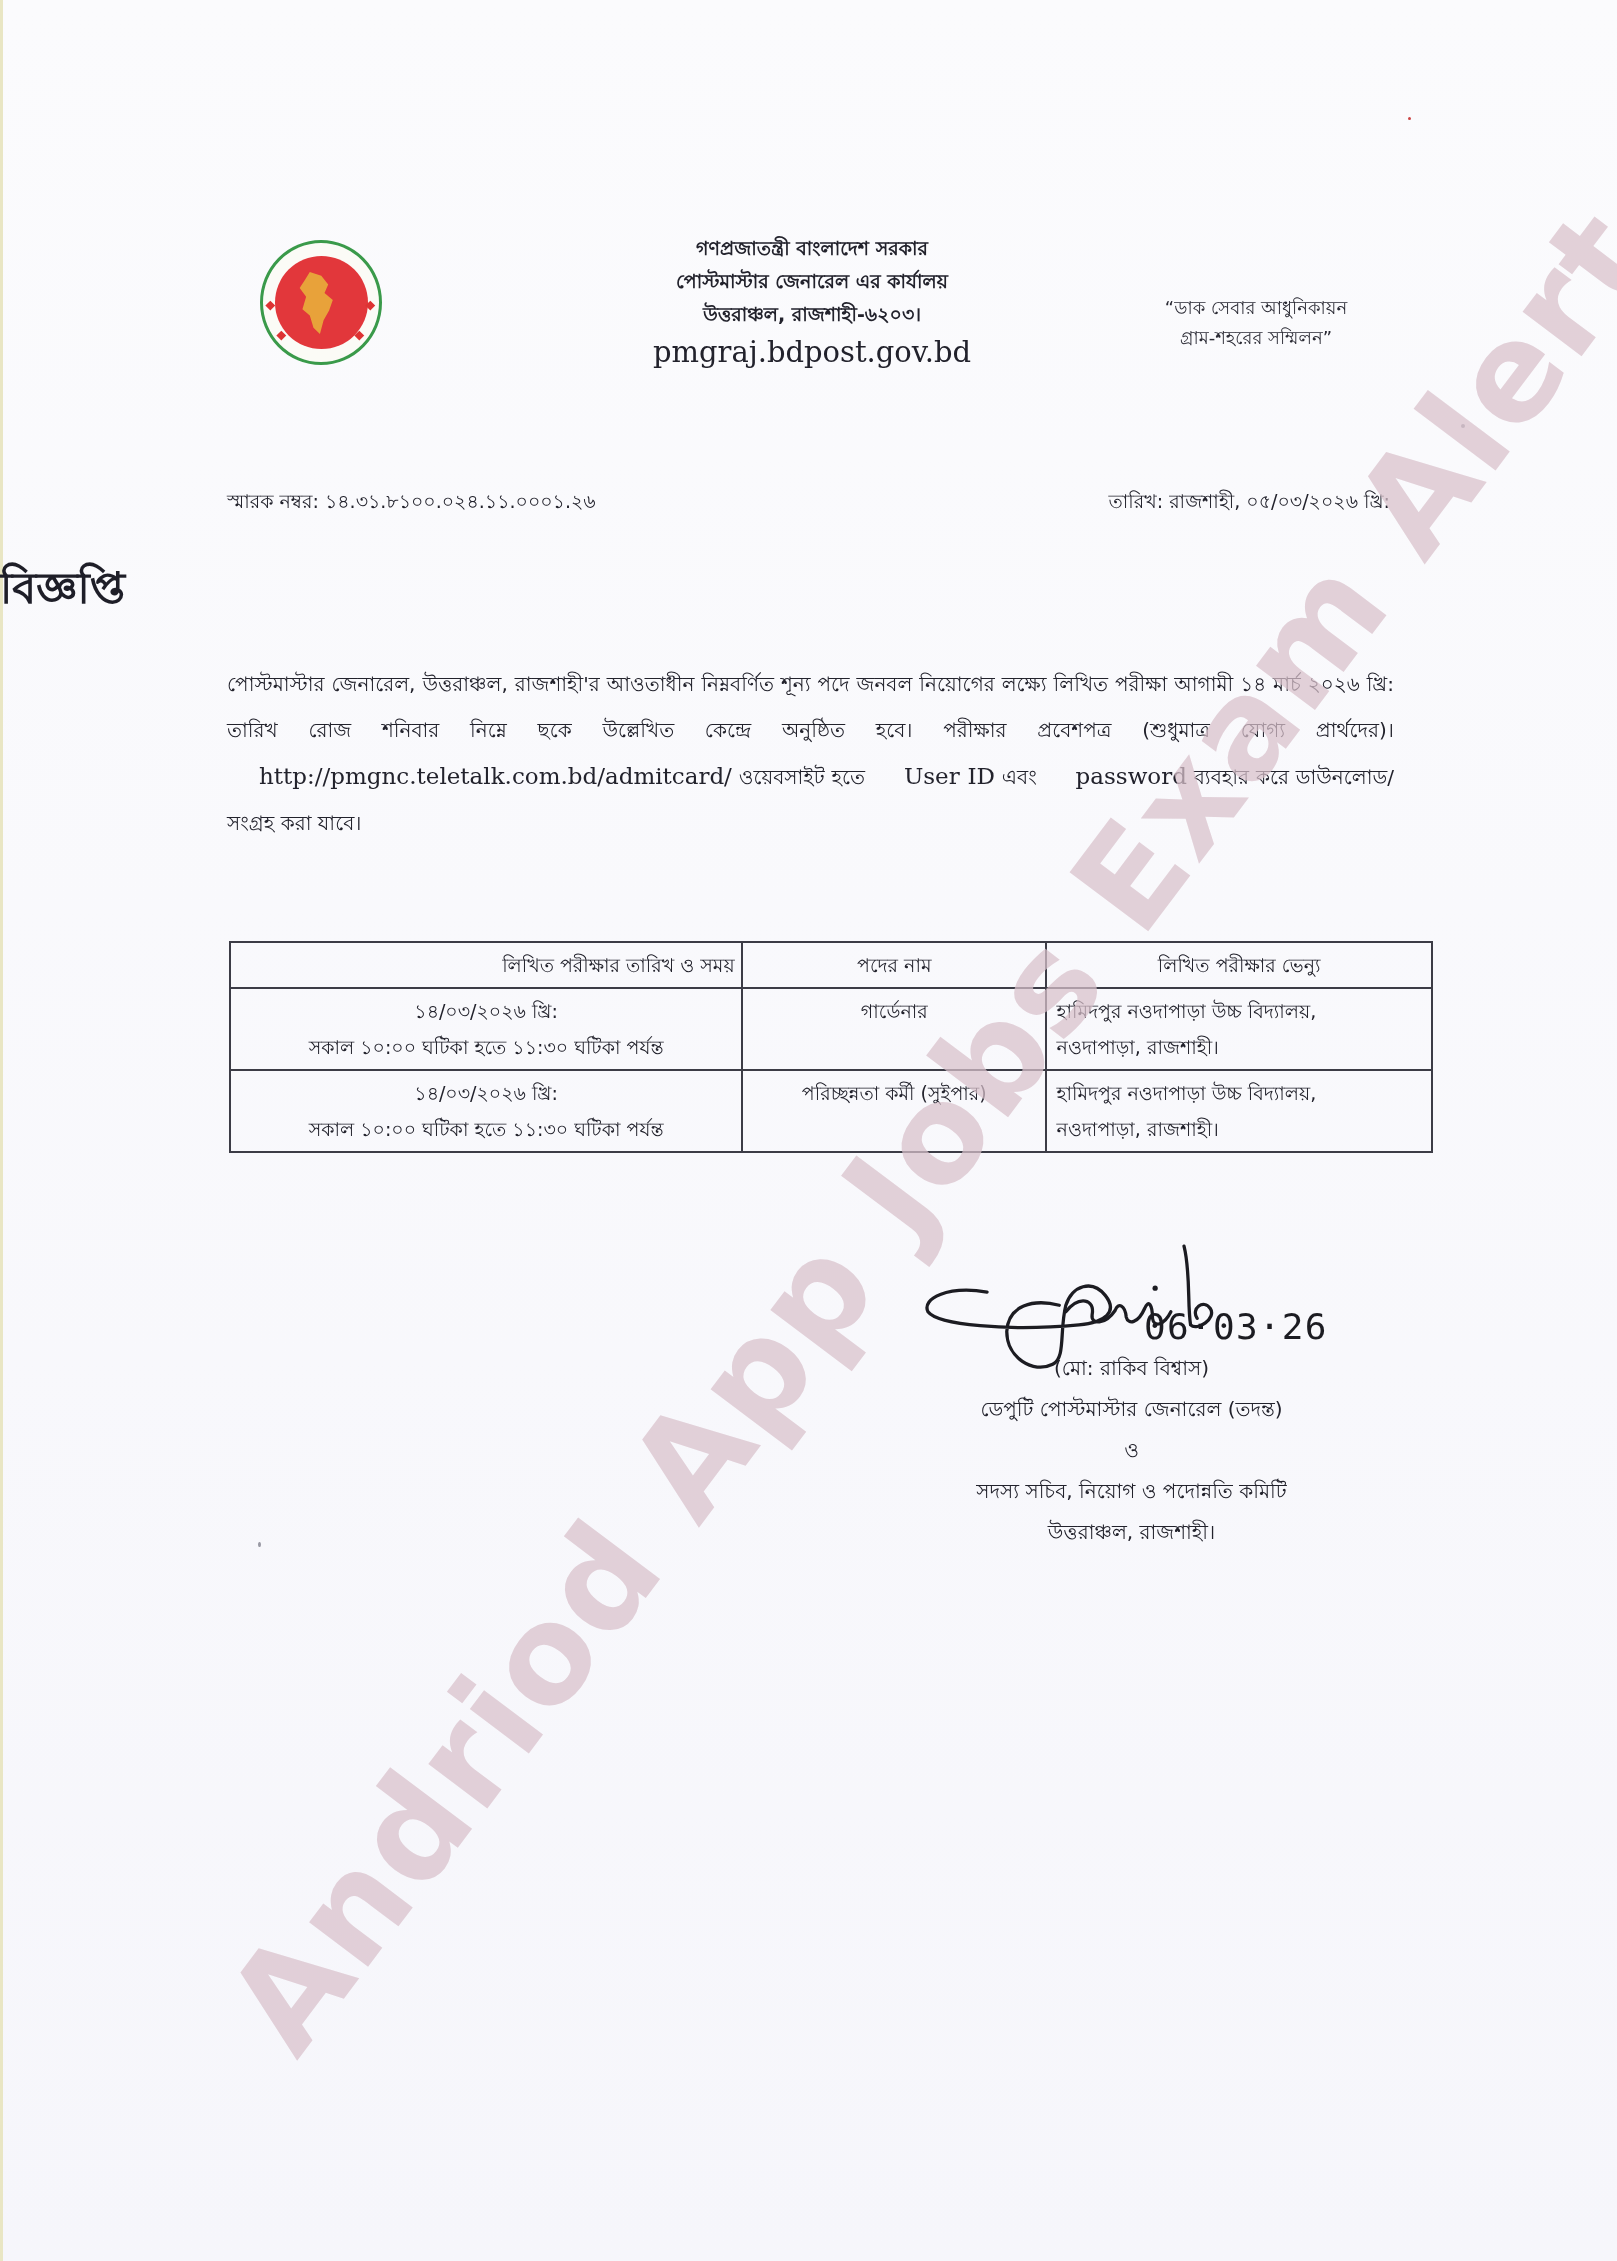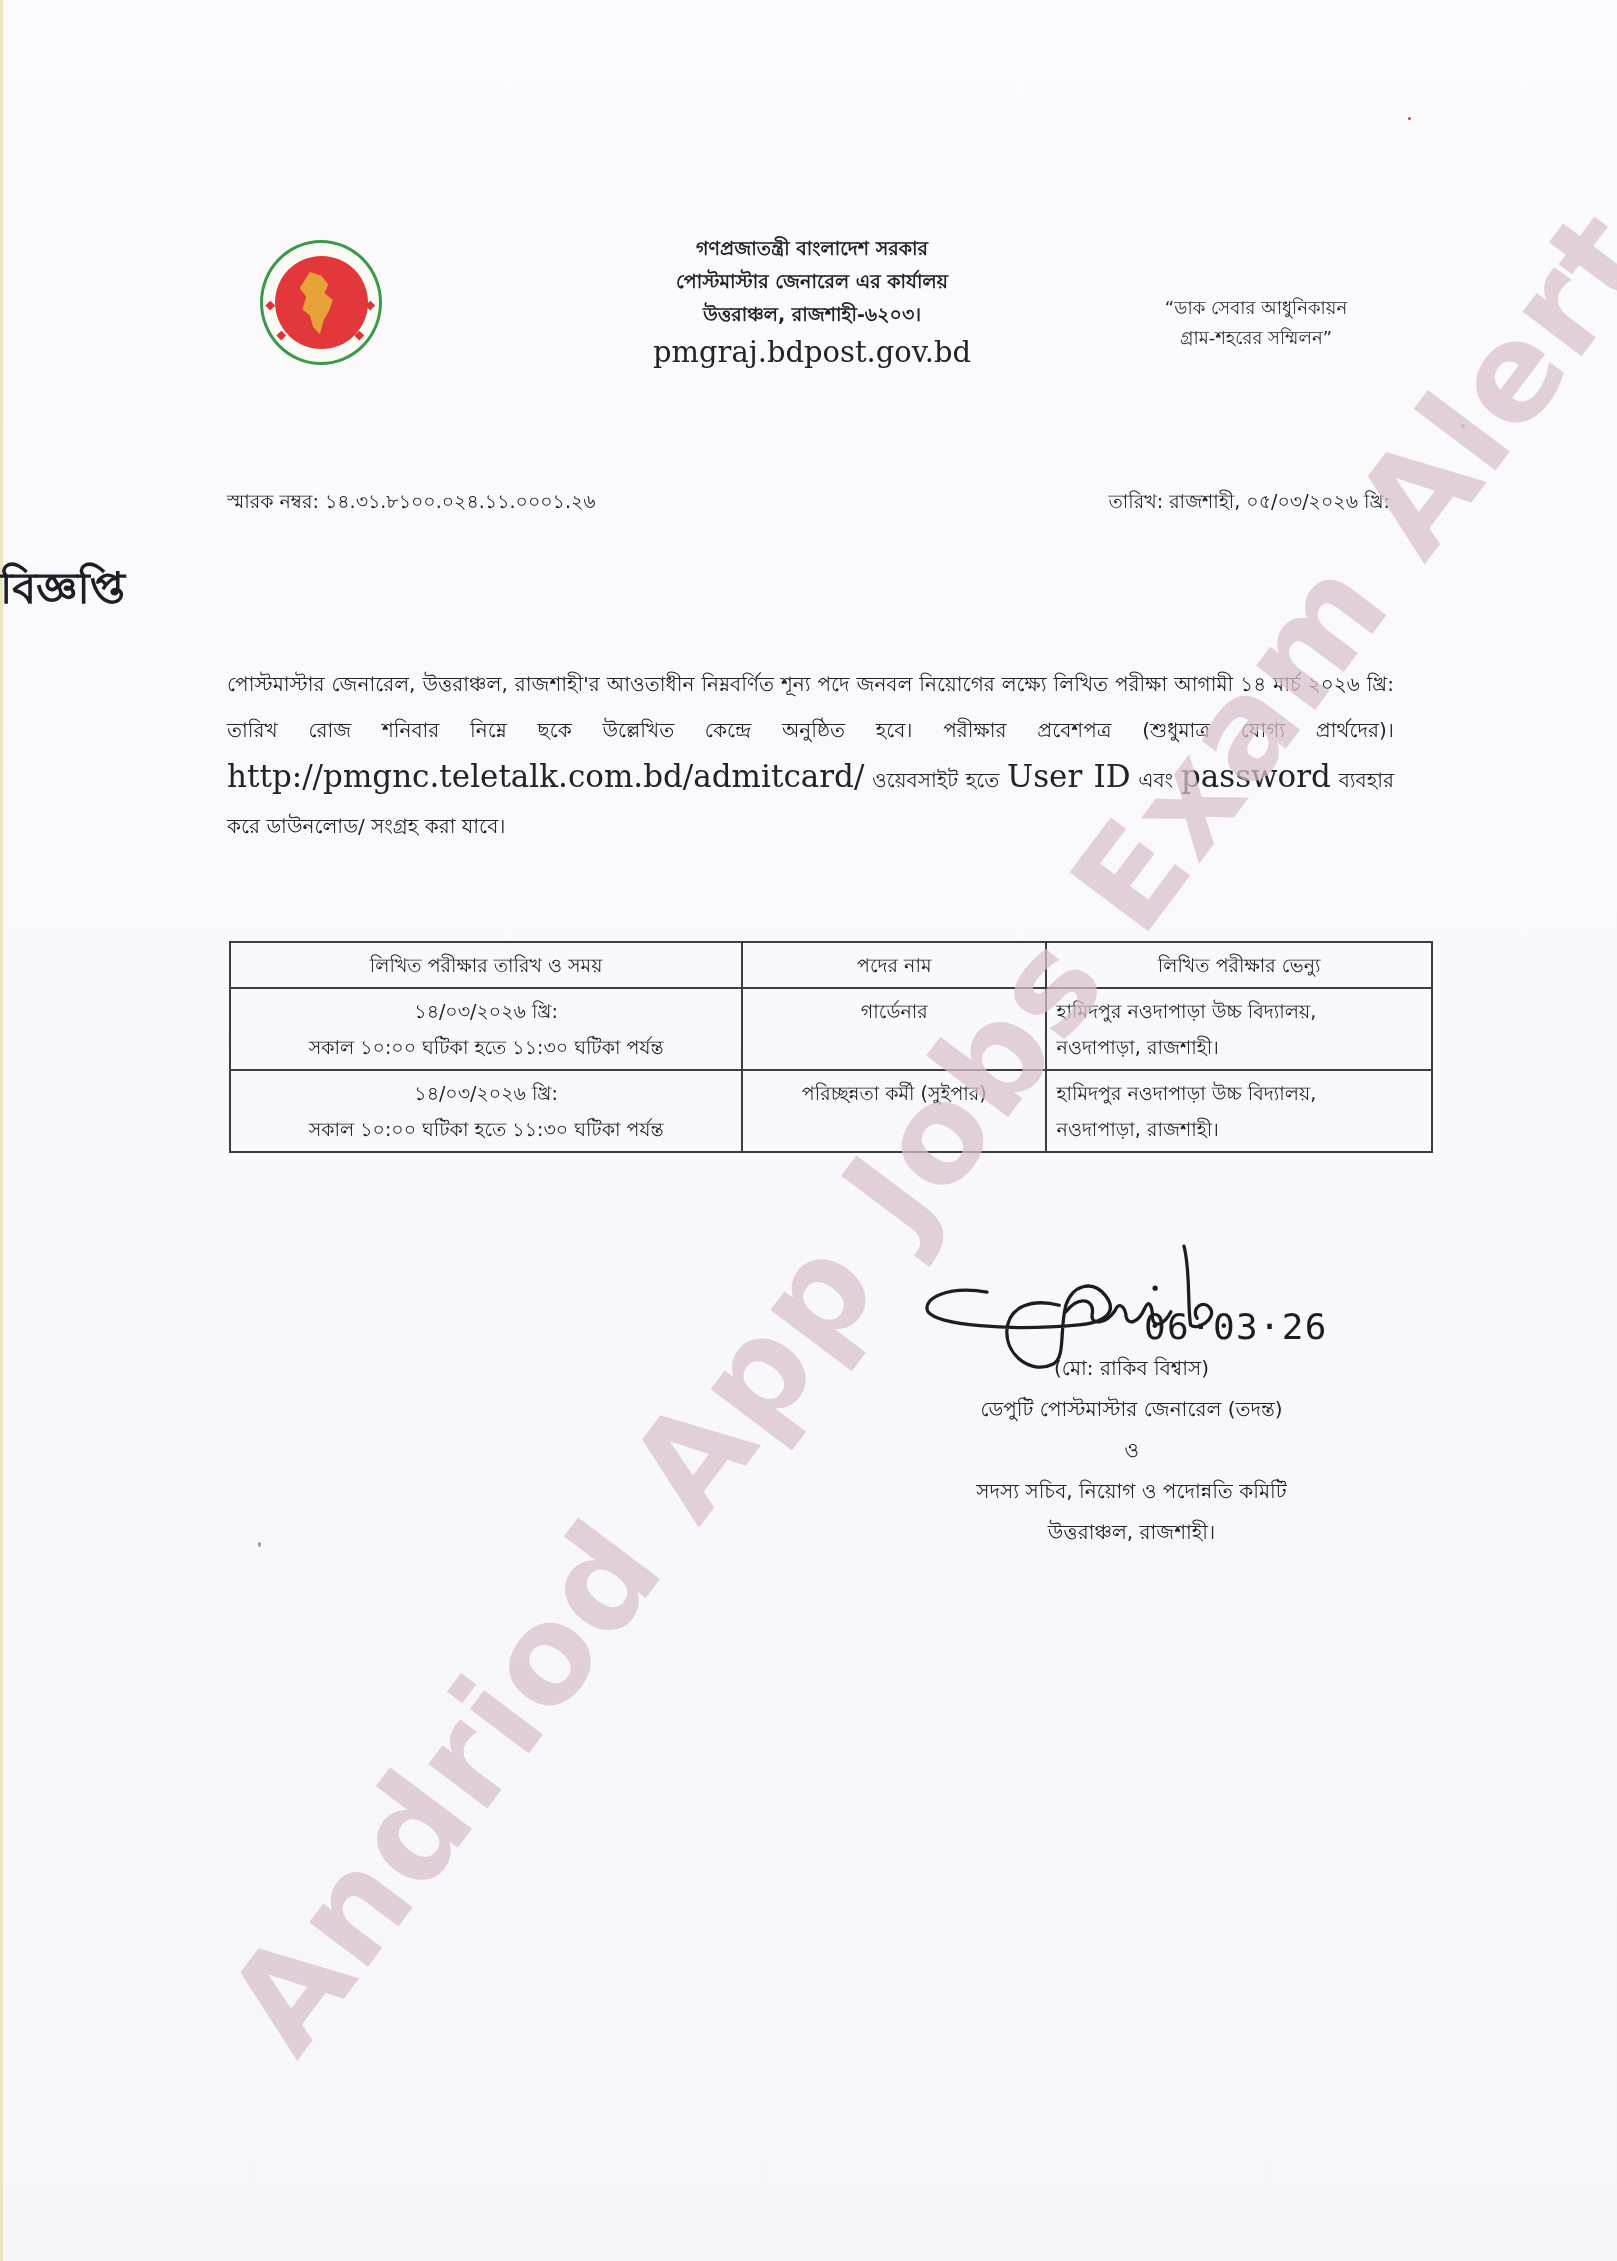--- a/index.html
+++ b/index.html
@@ -25,26 +25,26 @@
   .hdr-url { font-family:"DejaVu Serif","Liberation Serif",serif; font-size:29px; line-height:41px; color:#22222c; margin-top:1.3px; }
 
   .slogan { position:absolute; left:1118px; top:293px; width:276px; text-align:center; font-size:18px; line-height:30px; color:#2a2a34; }
 
   .memo { position:absolute; left:227px; top:487px; font-size:19px; color:#22222c; }
   .date { position:absolute; right:227px; top:487px; font-size:19px; color:#22222c; }
 
   .title { position:absolute; left:0; width:100%; top:556px; text-align:left; font-size:43px; font-weight:bold; color:#1e1e28; }
 
   .body-text { position:absolute; left:227px; top:661px; width:1167px; font-size:20px; line-height:46px; text-align:justify; color:#22222c; }
-  .body-text .latin { font-family:"DejaVu Serif","Liberation Serif",serif; font-size:31px; }
+  .body-text .latin { font-family:"DejaVu Serif","Liberation Serif",serif; font-size:23px;margin-left:32px; }
 
   table.exam { position:absolute; left:229px; top:941px; width:1204px; border-collapse:collapse; font-size:19px; color:#22222c; }
   table.exam th, table.exam td { border:2px solid #3c3c46; text-align:center; vertical-align:top; padding:4px 6.6px; line-height:36px; font-weight:normal; }
   table.exam td.venue { text-align:left; padding-left:9.2px; }
-  table.exam .c1 { width:497px; }
+  table.exam .c1 { width:497px;text-align:right; }
   table.exam .c2 { width:289px; }
 
   .sign { position:absolute; left:908px; top:1233px; width:447px; height:151px; }
   .sign-date { position:absolute; left:1144px; top:1306px; font-family:"DejaVu Sans Mono","Liberation Mono",monospace; font-size:36px; color:#1c1c22; letter-spacing:1.3px; }
   .sig-block { position:absolute; left:908px; top:1348px; width:447px; text-align:center; font-size:20px; line-height:41px; color:#22222c; }
 
   .watermark { position:absolute; left:155px; top:1026px; font-size:135px; font-weight:bold; color:#d9c1cb; opacity:0.72;
     transform:rotate(-53deg); transform-origin:left center; white-space:nowrap; letter-spacing:2.6px;
     font-family:"DejaVu Sans","Liberation Sans",sans-serif; pointer-events:none; }
   .watermark { left:197px; top:1986px; transform-origin:left top; }

